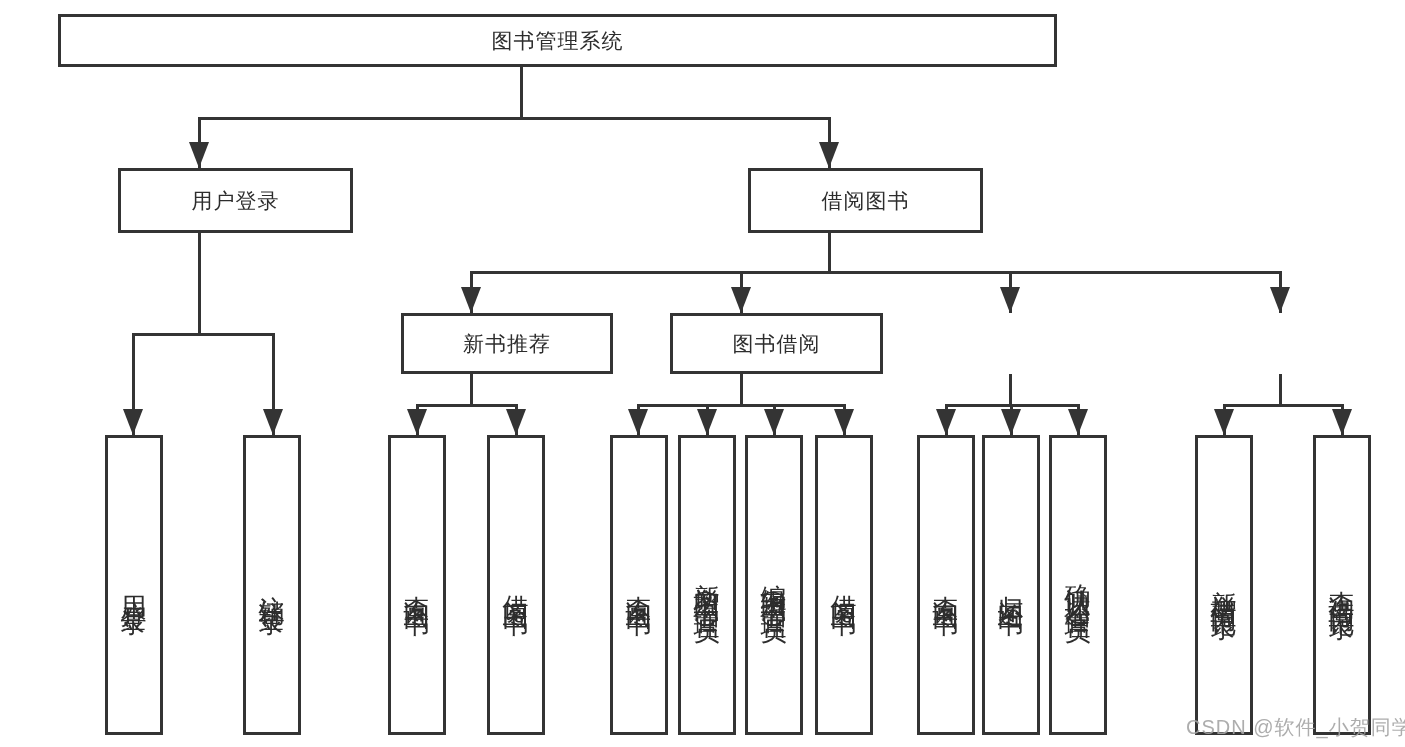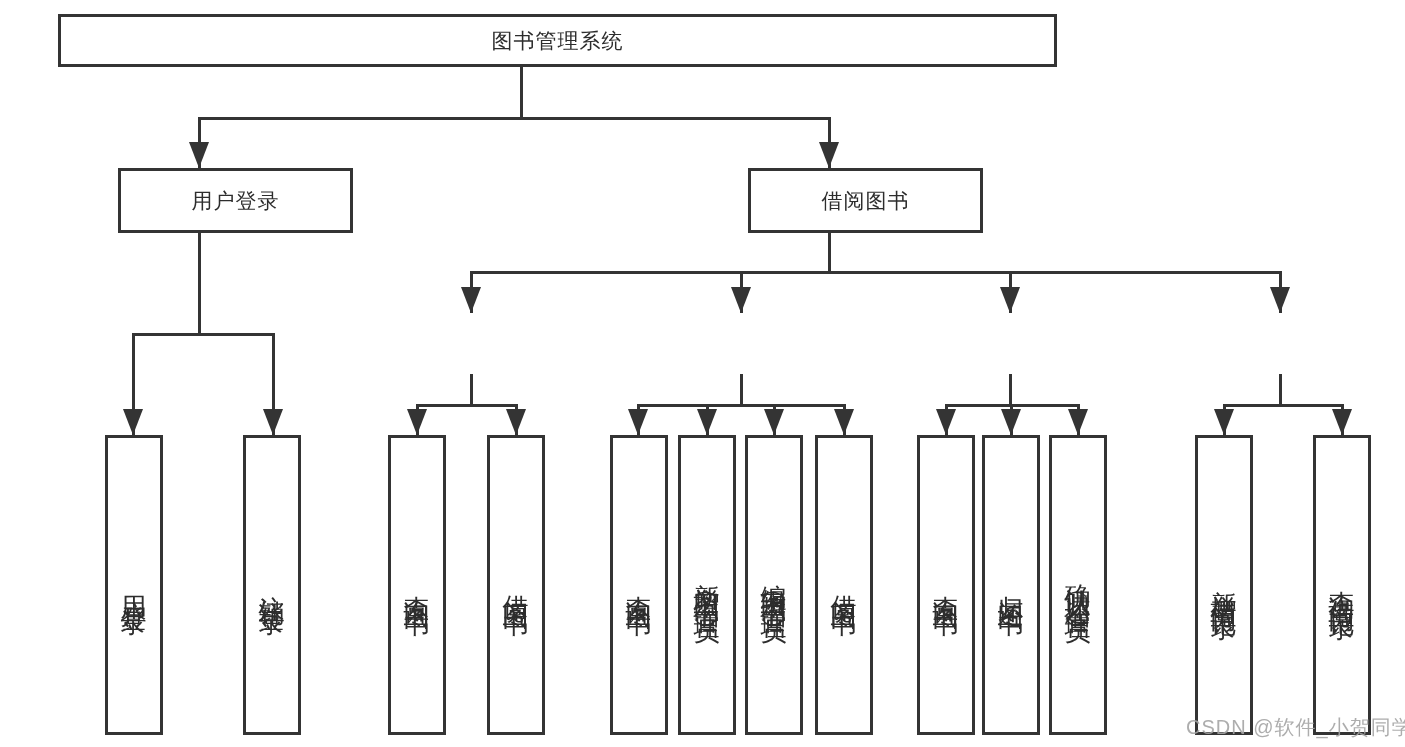--- a/index.html
+++ b/index.html
@@ -32,20 +32,22 @@
 </head>
 <body>
 
 <div id="canvas">
 
   <div class="box hbox" style="left:22px;top:14px;width:993px;height:47px">图书管理系统</div>
 
   <div class="box hbox" style="left:82px;top:168px;width:229px;height:59px">用户登录</div>
   <div class="box hbox" style="left:712px;top:168px;width:229px;height:59px">借阅图书</div>
 
+  <div class="box hbox" style="left:365px;top:313px;width:206px;height:55px">新书推荐</div>
+  <div class="box hbox" style="left:634px;top:313px;width:207px;height:55px">图书借阅</div>
 
   <div class="box vbox" style="left:105px;top:435px;width:52px;height:294px">用户登录</div>
   <div class="box vbox" style="left:243px;top:435px;width:52px;height:294px">注销登录</div>
 
   <div class="box vbox" style="left:388px;top:435px;width:52px;height:294px">查询图书</div>
   <div class="box vbox" style="left:487px;top:435px;width:52px;height:294px">借阅图书</div>
 
   <div class="box vbox" style="left:610px;top:435px;width:52px;height:294px">查询图书</div>
   <div class="box vbox" style="left:678px;top:435px;width:52px;height:294px">新增图书（管理员）</div>
   <div class="box vbox" style="left:745px;top:435px;width:52px;height:294px">编辑图书（管理员）</div>

